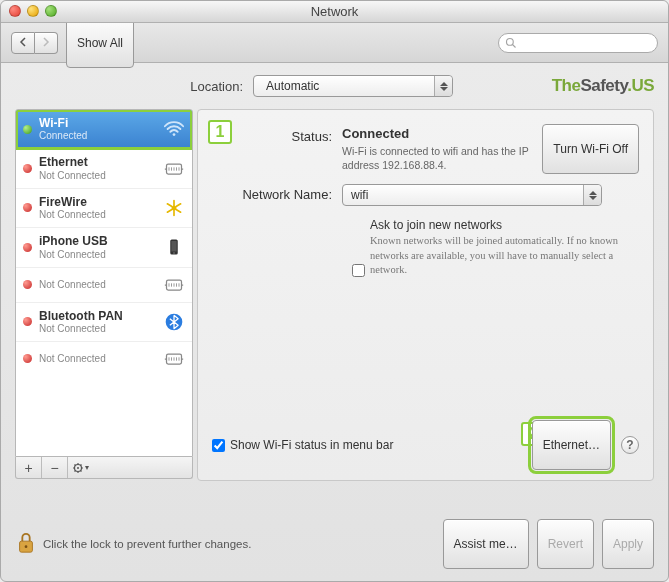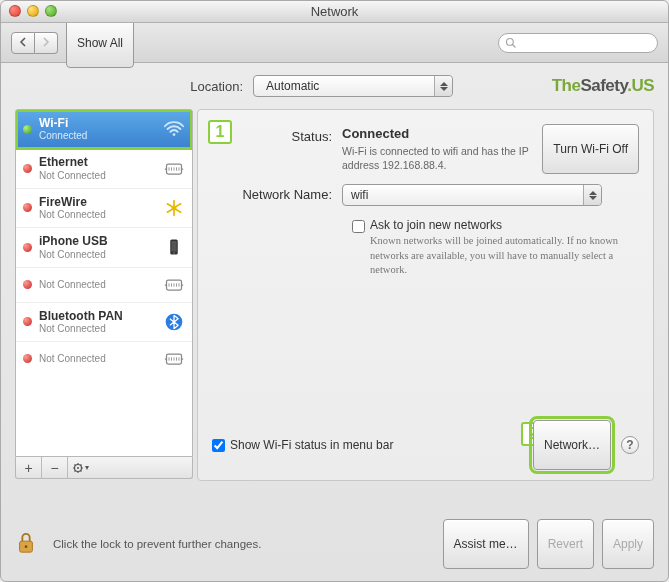--- a/index.html
+++ b/index.html
@@ -56,33 +56,33 @@
   .pane { flex: 1; border: 1px solid #c8c8c8; border-radius: 4px; background: linear-gradient(#f3f3f3,#ececec); padding: 16px 14px 10px 14px; position: relative; min-height: 372px; }
   .step-badge { position: absolute; width: 24px; height: 24px; background: #fff; border: 2px solid #8ccf3c; border-radius: 3px; color: #8ccf3c; font-weight: bold; font-size: 16px; display: flex; align-items: center; justify-content: center; }
   .step1 { left: 10px; top: 10px; }
   .row { display: flex; align-items: flex-start; margin-bottom: 12px; }
   .row .lbl { width: 130px; text-align: right; padding-right: 10px; font-size: 13px; color: #333; padding-top: 3px; }
   .row .val { flex: 1; }
   .status-val { font-weight: bold; font-size: 13px; }
   .status-desc { font-size: 10.5px; color: #666; margin-top: 3px; line-height: 1.35; max-width: 190px; }
   .turnoff { position: absolute; right: 14px; top: 14px; }
   .netname-select { width: 260px; }
-  .chk-row { margin-left: 140px; display: flex; align-items: flex-start; gap: 5px; margin-top: 4px; }
+  .chk-row { margin-left: 140px; display: flex; align-items: flex-end; gap: 5px; margin-top: 4px; }
   .chk-row input { margin-top: 2px; }
   .chk-row .chk-lbl { font-size: 12px; color: #333; }
   .chk-row .chk-desc { font-size: 10.5px; color: #777; line-height: 1.35; margin-top: 2px; max-width: 260px; font-family: Liberation Serif, serif; }
   .pane-footer { position: absolute; left: 14px; right: 14px; bottom: 10px; display: flex; align-items: center; }
   .pane-footer .chk { display: flex; align-items: center; gap: 5px; }
   .adv-btn { margin-left: auto; }
   .adv-btn.highlight { outline: 3px solid #8ccf3c; outline-offset: 1px; border-radius: 4px; }
   .step2 { right: 108px; bottom: 34px; position: absolute; }
   .help { width: 18px; height: 18px; border: 1px solid #999; border-radius: 50%; background: linear-gradient(#fff,#e6e6e6); color: #666; font-size: 12px; font-weight: bold; display: flex; align-items: center; justify-content: center; margin-left: 10px; cursor: pointer; }
 
   .footer { position: absolute; left: 14px; right: 14px; bottom: 12px; display: flex; align-items: center; gap: 8px; }
-  .lock { display: flex; align-items: center; gap: 16px; font-size: 11.5px; color: #555; }
+  .lock { display: flex; align-items: center; gap: 6px; font-size: 11.5px; color: #555; }
   .lock svg { width: 22px; height: 26px; }
   .footer .btns { margin-left: auto; display: flex; gap: 8px; }
   .btn.disabled { color: #aaa; }
 </style>
 </head>
 <body>
 
 <div class="window">
   <div class="titlebar">
     <div class="traffic">
@@ -277,21 +277,21 @@
           </div>
         </div>
 
         <div class="step-badge step2">2</div>
 
         <div class="pane-footer">
           <label class="chk">
             <input type="checkbox" checked="" style="">
             <span>Show Wi-Fi status in menu bar</span>
           </label>
-          <button class="btn adv-btn highlight">Network…</button>
+          <button class="btn adv-btn highlight">Ethernet…</button>
           <div class="help">?</div>
         </div>
       </div>
     </div>
   </div>
 
   <div class="footer">
     <div class="lock">
       <span>
         <svg viewBox="0 0 24 28">

